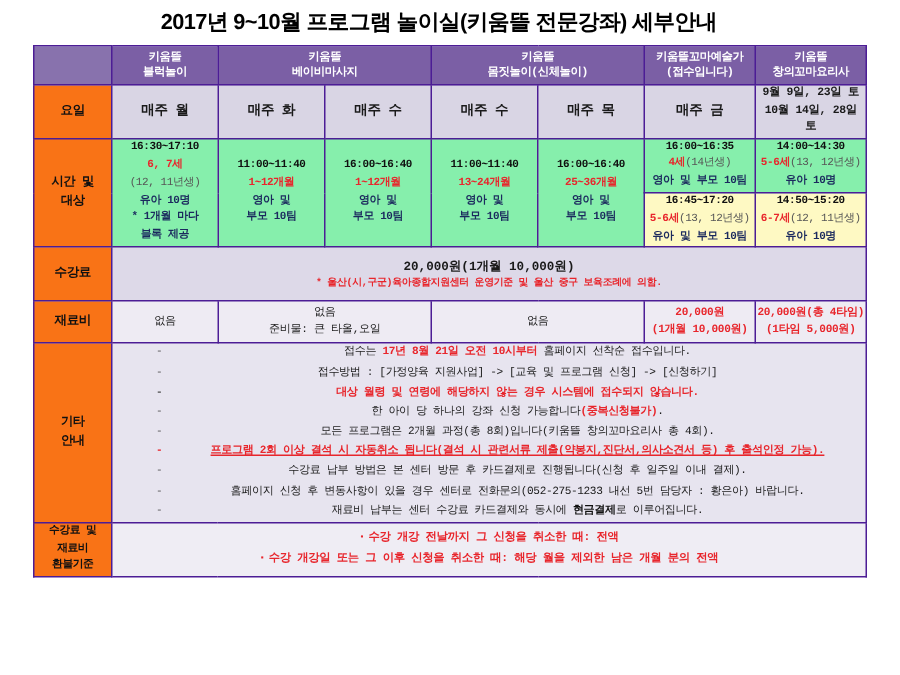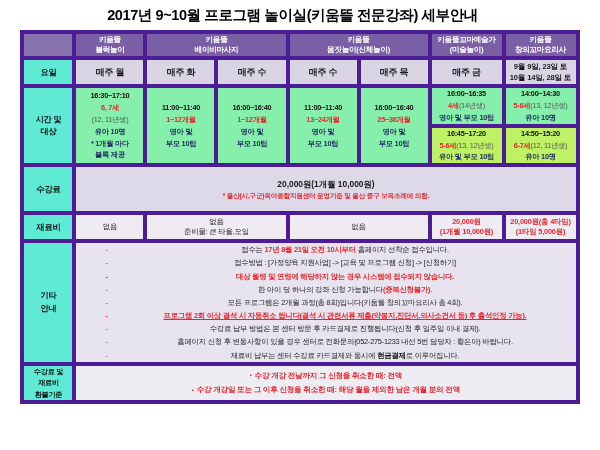--- a/index.html
+++ b/index.html
@@ -34,25 +34,26 @@
   }
   table.sched {
     border-collapse: collapse;
     table-layout: fixed;
     width: 555px;
     margin: 0 auto;
     font-size: 7.4px;
     line-height: 1.35;
   }
   table.sched td, table.sched th {
-    border: 4px solid #4c1d95;
+    border: 1px solid #4c1d95;
     padding: 0;
     vertical-align: middle;
     text-align: center;
     box-sizing: border-box;
+    font-family: Liberation Mono, monospace;
   }
   
   .hdr {
     background: #7b5fa5;
     color: #ffffff;
     font-weight: bold;
     font-size: 7.6px;
     height: 26px;
     line-height: 1.35;
     letter-spacing: -0.3px;
@@ -67,44 +68,44 @@
     font-size: 9px;
     height: 28px;
     letter-spacing: -0.2px;
   }
   .wk.small {
     font-size: 7.6px;
     line-height: 1.5;
     margin-top: 16px;
   }
   .rowlabel {
-    background: #5eead4;
+    background: #f97316;
     font-weight: bold;
     font-size: 8.4px;
     letter-spacing: -0.3px;
     color: #111111;
   }
   .cell {
     background: #86efac;
     font-size: 7.3px;
     line-height: 1.62;
     padding: 3px 1px;
     letter-spacing: -0.25px;
   }
   .cell.alt {
-    background: #bef264;
+    background: #fef9c3;
   }
   .red { color: #e8262c; font-weight: bold; }
   .redline { color: #e8262c; }
   .gray { color: #555555; font-weight: normal; }
   .dk { color: #101010; font-weight: bold; }
   .navy { color: #1b2a5e; font-weight: bold; text-align: center; }
   .fee-main {
     background: #ddd9e8;
-    height: 48px;
+    height: 36px;
     font-size: 8.4px;
     font-weight: bold;
     line-height: 1.5;
     margin-left: 23px;
   }
   .fee-sub {
     font-size: 6.6px;
     color: #e8262c;
     font-weight: bold;
     letter-spacing: -0.2px;
@@ -199,21 +200,21 @@
       <td class="hdr" colspan="2">
         <div>키움뜰</div>
         <div>베이비마사지</div>
       </td>
       <td class="hdr" colspan="2">
         <div>키움뜰</div>
         <div>몸짓놀이(신체놀이)</div>
       </td>
       <td class="hdr">
         <div>키움뜰꼬마예술가</div>
-        <div>(미술놀이)</div>
+        <div>(접수입니다)</div>
       </td>
       <td class="hdr">
         <div>키움뜰</div>
         <div>창의꼬마요리사</div>
       </td>
     </tr>
 
     <tr>
       <td class="wk rowlabel">요일</td>
       <td class="wk">매주 월</td>

